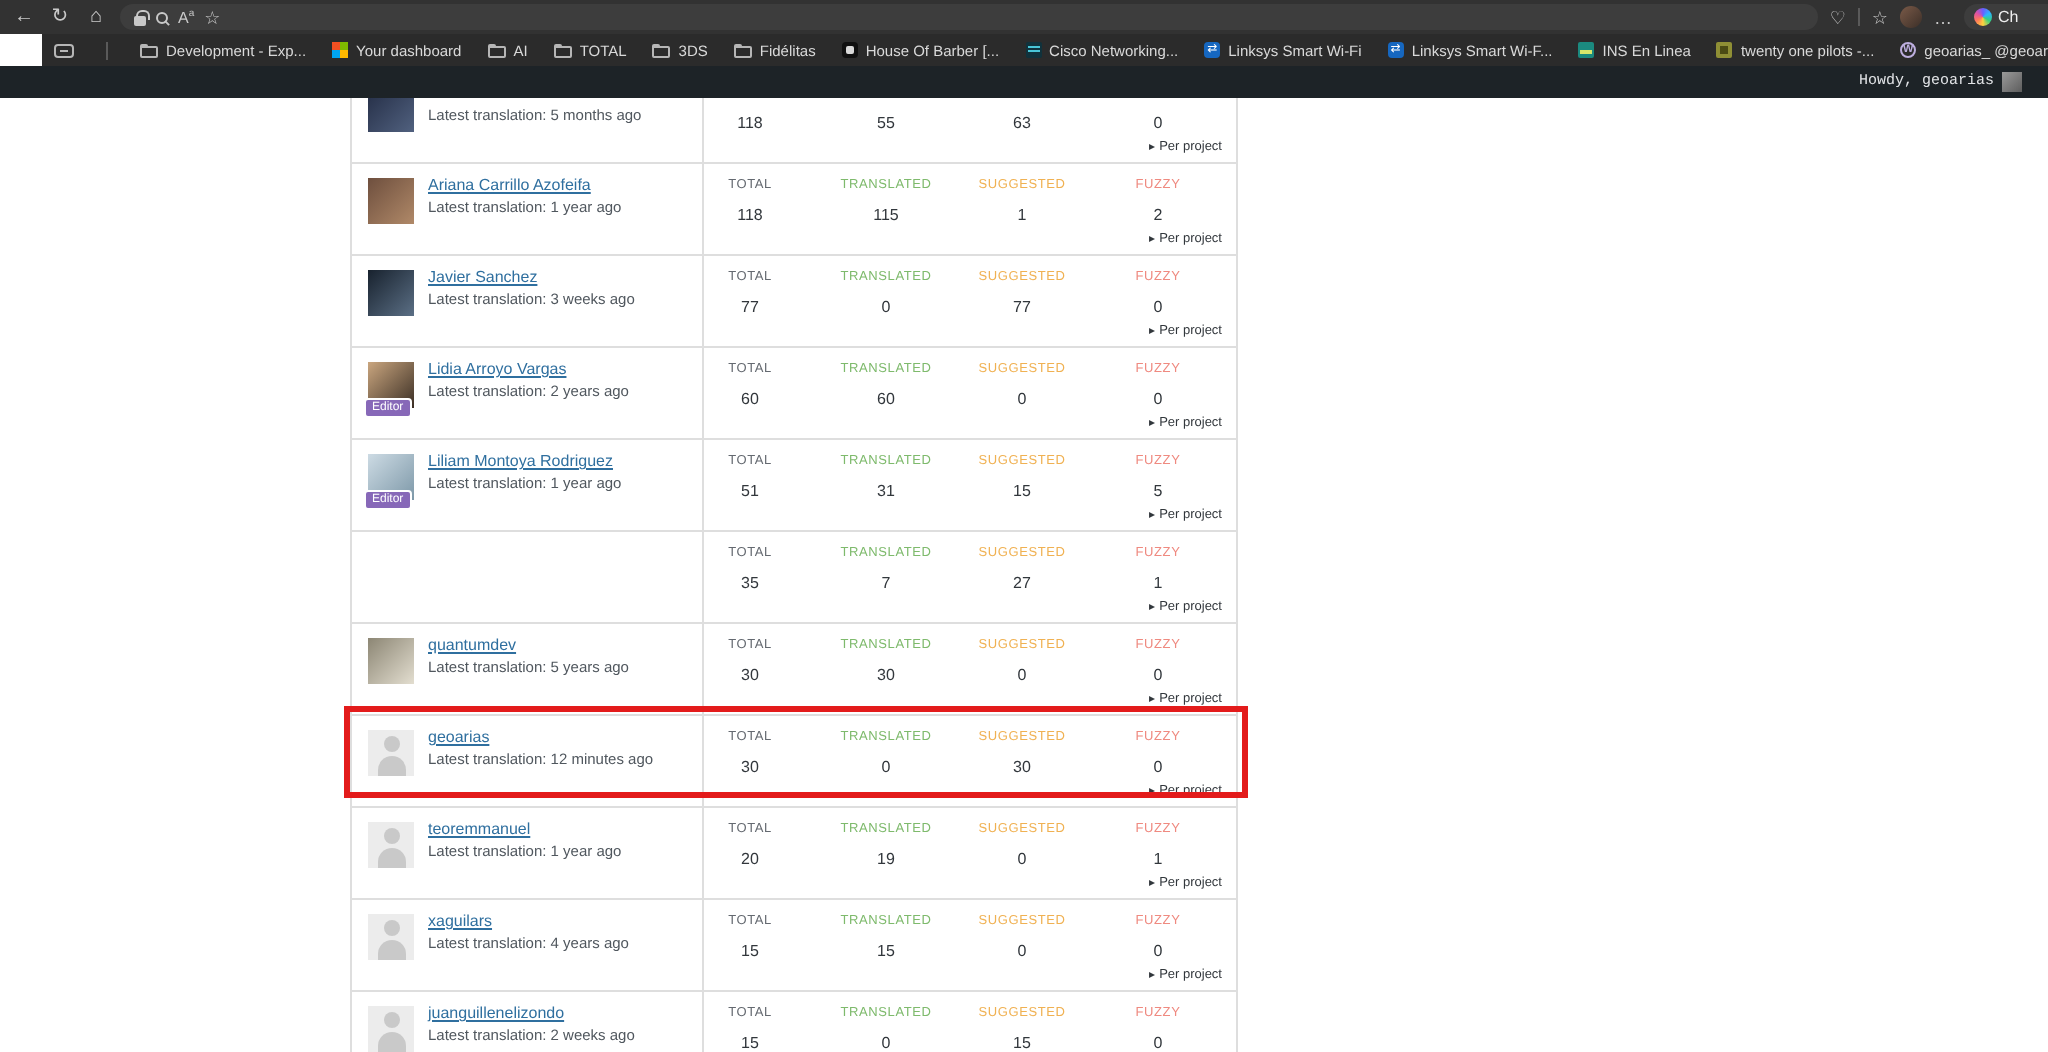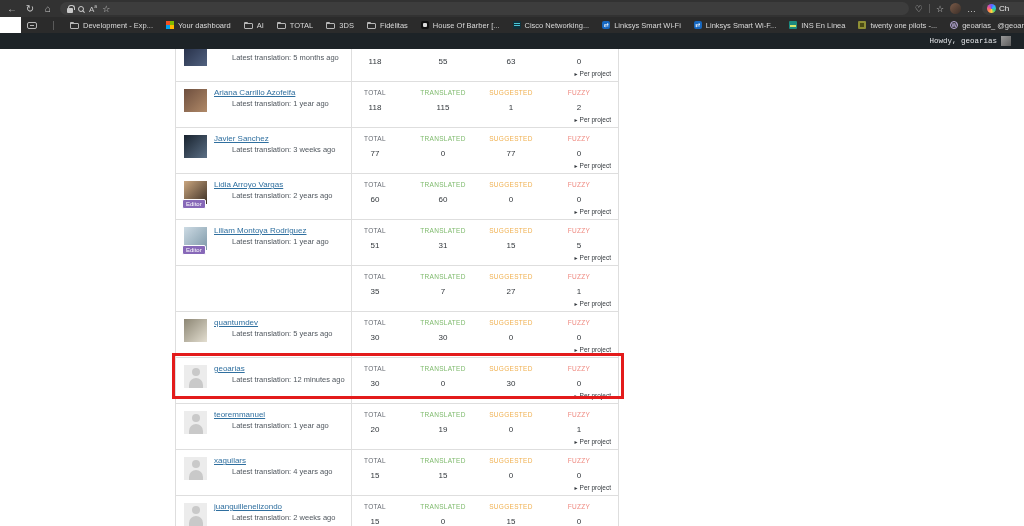--- a/index.html
+++ b/index.html
@@ -74,21 +74,21 @@
   .tableWrap { position:absolute; left:175px; top:36px; width:444px; z-index:1;
     border-left:1px solid #dedede; border-right:1px solid #dedede; }
   .row { position:relative; height:46px; border-bottom:1px solid #dedede; background:#fff; }
   .name-cell { position:absolute; left:0; top:0; width:175px; height:100%; }
   .avatar { position:absolute; left:8px; top:7px; width:23px; height:23px; background:#ddd; }
   .avatar.mystery { background:#ececec; overflow:hidden; }
   .avatar.mystery::before { content:''; position:absolute; left:7.5px; top:3px; width:8px; height:8px; border-radius:50%; background:#c9c9c9; }
   .avatar.mystery::after { content:''; position:absolute; left:4.5px; top:13px; width:14px; height:10px; border-radius:7px 7px 0 0; background:#c9c9c9; }
   .avatar.logo { background:#000; color:#fff; font-size:4.5px; line-height:23px; text-align:center; letter-spacing:.2px; }
   .name-link { position:absolute; left:38px; top:6px; font-size:8px; color:#2f6f9f; text-decoration:underline; cursor:pointer; white-space:nowrap; }
-  .latest { position:absolute; left:56px; top:17px; font-size:7.5px; color:#50575e; white-space:nowrap; }
+  .latest { position:absolute; left:38px; top:17px; font-size:7.5px; color:#50575e; white-space:nowrap; }
   .editor-badge { position:absolute; left:6px; top:25px; background:#8768b8; color:#fff; font-size:6px;
     padding:1px 3px; border-radius:2px; border:1px solid #fff; }
   .stats-cell { position:absolute; left:175px; right:0; top:0; bottom:0; border-left:1px solid #dedede; }
   .stats-grid { position:absolute; left:0; right:16px; top:0; bottom:0; display:grid; grid-template-columns:repeat(4,1fr);gap:22px; }
   .stat-col { text-align:center; }
   .stat-h { margin-top:7px; font-size:6.5px; letter-spacing:.3px; }
   .stat-h.h-total { color:#646970; }
   .stat-h.h-translated { color:#7eba6c; }
   .stat-h.h-suggested { color:#f0b152; }
   .stat-h.h-fuzzy { color:#ef8a80; }

